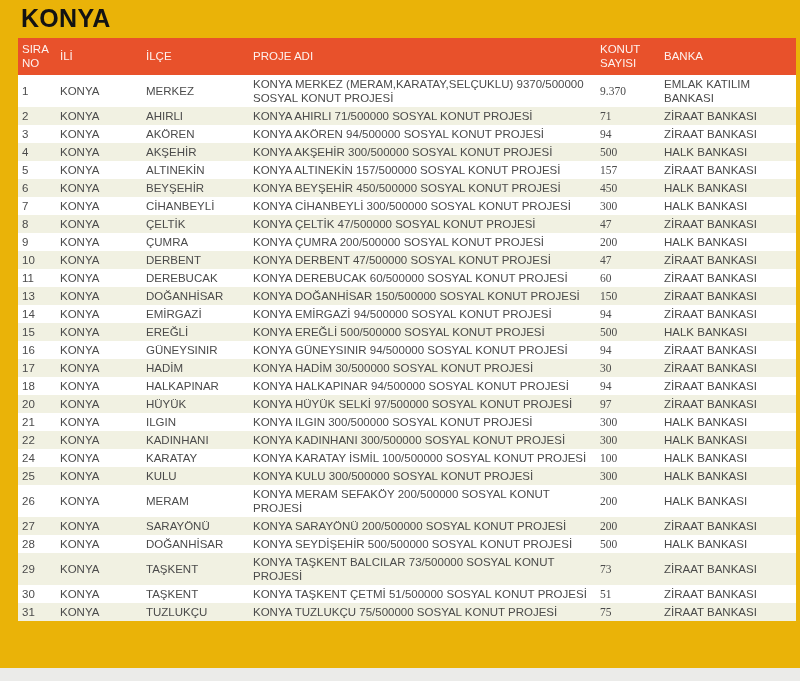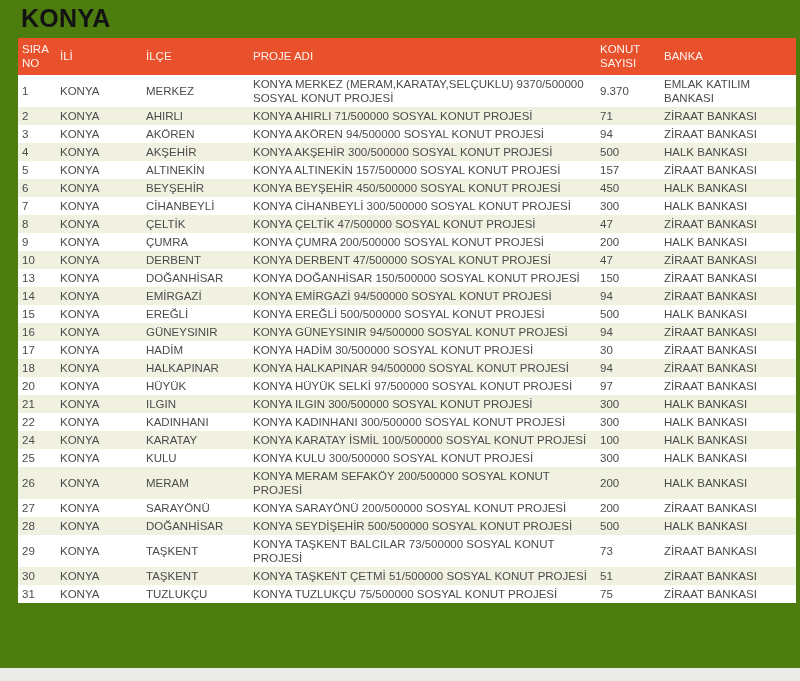--- a/index.html
+++ b/index.html
@@ -8,41 +8,41 @@
     width: 800px;
     height: 681px;
     background: #ffffff;
     overflow: hidden;
     font-family: "Liberation Sans", sans-serif;
   }
   .page {
     position: relative;
     width: 800px;
     height: 681px;
-    background: #4d7c0f;
+    background: #eab308;
   }
   .page-title {
     margin: 0;
     padding: 4px 0 5px 21px;
     font-size: 25px;
     font-weight: 800;
     letter-spacing: 0.3px;
     color: #131313;
   }
   table.data-table {
     border-collapse: collapse;
     table-layout: fixed;
     margin-left: 18px;
     width: 778px;
   }
   .col-sira  { width: 38px; }
   .col-ili   { width: 86px; }
   .col-ilce  { width: 107px; }
   .col-proje { width: 347px; }
-  .col-konut { width: 64px; }
+  .col-konut { width: 64px; font-family: Liberation Serif, serif; }
   .col-banka { width: 136px; }
   thead th {
     background: #e8512b;
     color: rgba(255,255,255,0.92);
     font-weight: 400;
     font-size: 11.5px;
     text-align: left;
     vertical-align: middle;
     padding: 4px 8px 4px 4px;
     line-height: 1.25;
@@ -168,20 +168,28 @@
         </tr>
         <tr>
           <td class="col-sira">10</td>
           <td class="col-ili">KONYA</td>
           <td class="col-ilce">DERBENT</td>
           <td class="col-proje">KONYA DERBENT 47/500000 SOSYAL KONUT PROJESİ</td>
           <td class="col-konut">47</td>
           <td class="col-banka">ZİRAAT BANKASI</td>
         </tr>
         <tr>
+          <td class="col-sira">11</td>
+          <td class="col-ili">KONYA</td>
+          <td class="col-ilce">DEREBUCAK</td>
+          <td class="col-proje">KONYA DEREBUCAK 60/500000 SOSYAL KONUT PROJESİ</td>
+          <td class="col-konut">60</td>
+          <td class="col-banka">ZİRAAT BANKASI</td>
+        </tr>
+        <tr>
           <td class="col-sira">13</td>
           <td class="col-ili">KONYA</td>
           <td class="col-ilce">DOĞANHİSAR</td>
           <td class="col-proje">KONYA DOĞANHİSAR 150/500000 SOSYAL KONUT PROJESİ</td>
           <td class="col-konut">150</td>
           <td class="col-banka">ZİRAAT BANKASI</td>
         </tr>
         <tr>
           <td class="col-sira">14</td>
           <td class="col-ili">KONYA</td>

